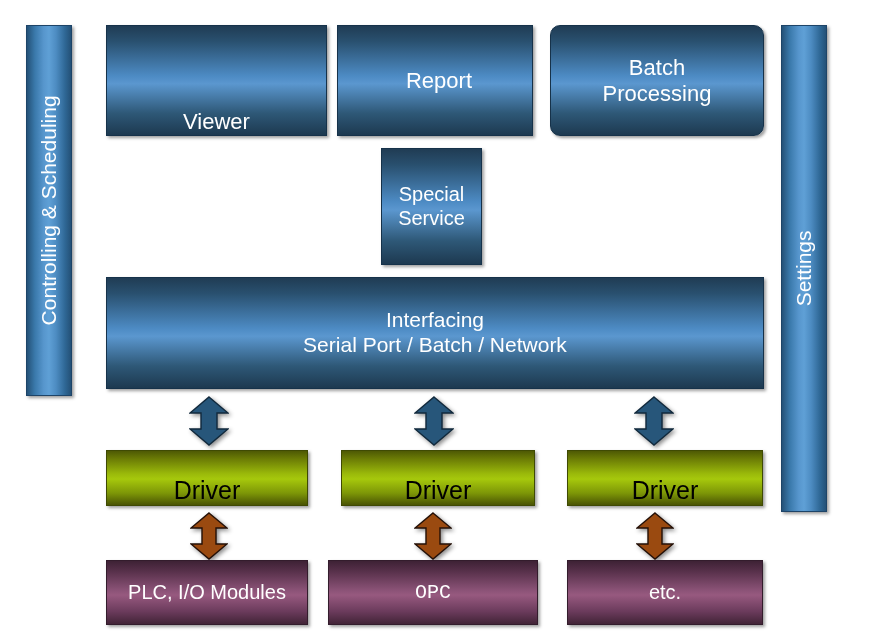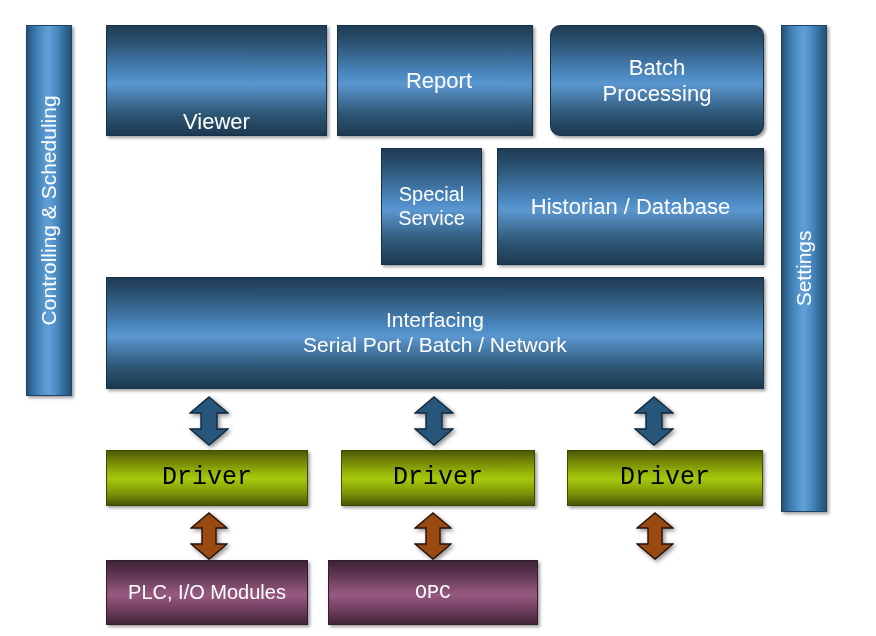--- a/index.html
+++ b/index.html
@@ -65,21 +65,22 @@
   .green-box {
     background: linear-gradient(to bottom,
         #4e5904 0%,
         #6a7a05 14%,
         #9ab90a 42%,
         #a6c80c 52%,
         #7d9607 78%,
         #4a5404 100%);
     border: 1px solid #3f4a03;
     color: #000000;
-    font-family: Liberation Mono, monospace;
+    font-family: Liberation Sans, sans-serif;
+    align-items: flex-end;
   }
 
   
   .maroon-box {
     background: linear-gradient(to bottom,
         #3e2235 0%,
         #57304a 16%,
         #8a5276 46%,
         #97597f 54%,
         #6b3b5c 80%,
@@ -126,25 +127,20 @@
   </div>
 
 
   <div class="node blue-box" style="left:381px; top:148px; width:101px; height:117px; font-size:20px;">
     <div>
       <span class="ln">Special</span>
       <span class="ln">Service</span>
     </div>
   </div>
 
-  <div class="node blue-box" style="left:497px; top:148px; width:267px; height:117px; font-size:22px;">
-    <div>
-      <span class="ln">Historian / Database</span>
-    </div>
-  </div>
 
   <div class="node blue-box" style="left:106px; top:277px; width:658px; height:112px; font-size:21px;">
     <div>
       <span class="ln">Interfacing</span>
       <span class="ln">Serial Port / Batch / Network</span>
     </div>
   </div>
 
   <div class="node pillar" style="left:781px; top:25px; width:46px; height:487px;">
     <span class="vlabel" style="font-size:21px;">Settings</span>
@@ -199,14 +195,17 @@
   </div>
 
   <div class="node maroon-box" style="left:106px; top:560px; width:202px; height:65px; font-size:20px;">
     <span>PLC, I/O Modules</span>
   </div>
 
   <div class="node maroon-box" style="left:328px; top:560px; width:210px; height:65px; font-size:20px;font-family:Liberation Mono, monospace;">
     <span>OPC</span>
   </div>
 
+  <div class="node maroon-box" style="left:567px; top:560px; width:196px; height:65px; font-size:20px;">
+    <span>etc.</span>
+  </div>
 
 </div>
 
 </body></html>

